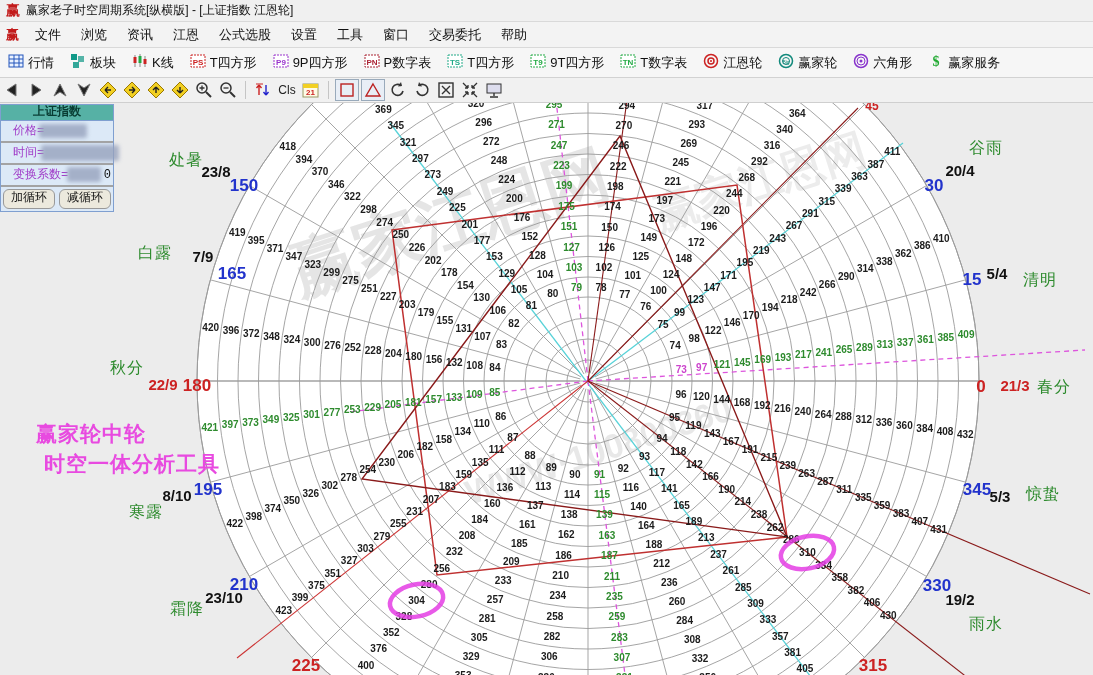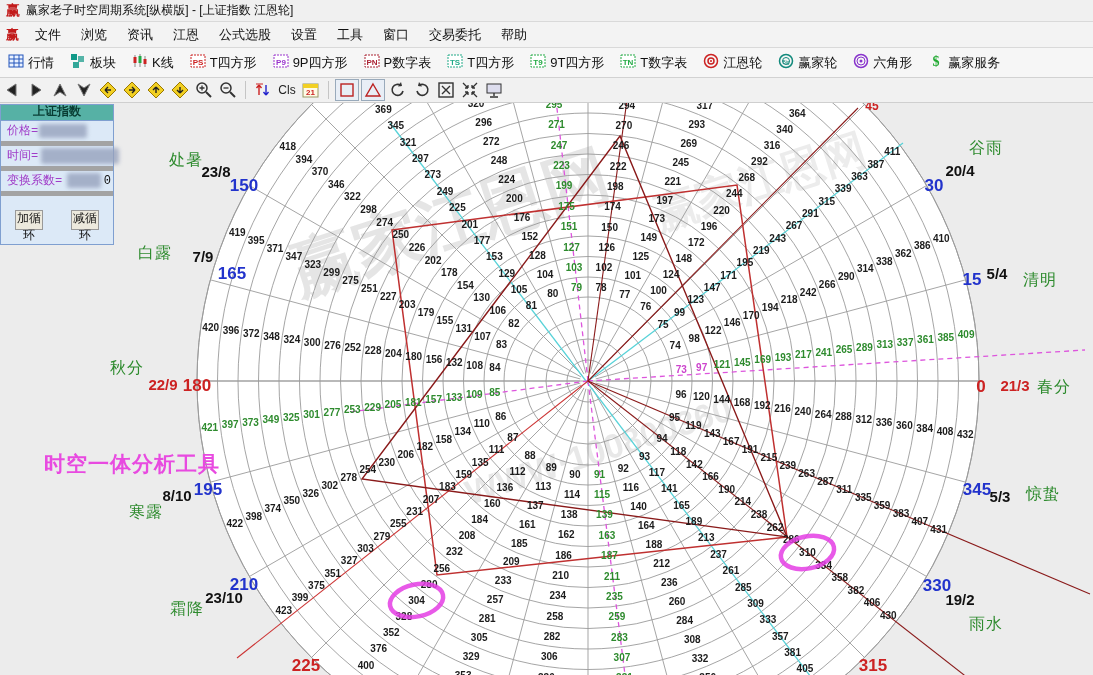--- a/index.html
+++ b/index.html
@@ -18,26 +18,26 @@
             border-bottom:1px solid #cfcfcf;display:flex;align-items:center;}
   .t2item{display:flex;align-items:center;justify-content:center;min-width:22px;height:20px;margin:13px 1px;
           font-size:12px;color:#222;cursor:default;}
   .t2item.pressed{border:1px solid #9ab;background:#e8eef6;}
   .t2sep{width:1px;height:18px;background:#c5c5c5;margin:0 5px;}
   .main{position:absolute;left:0;top:103px;width:1093px;height:572px;background:#ececec;}
   svg{display:block;}
   .panel{position:absolute;left:0;top:104px;width:112px;border:1px solid #7f9fd0;background:#dce9f7;
          font-size:12px;z-index:5;font-family:Liberation Mono, monospace;}
   .phead{background:#56b1a5;color:#073;color:#083d33;font-weight:700;text-align:center;height:15px;line-height:15px;border-bottom:1px solid #7f9fd0;}
-  .prow{position:relative;height:20px;line-height:20px;border-bottom:5px solid #a3a3a3;color:#a03cc8;padding-left:6px;}
+  .prow{position:relative;height:20px;line-height:20px;border-bottom:2px solid #a3a3a3;color:#a03cc8;padding-left:12px;}
   .pval{position:absolute;right:2px;top:0;color:#111;}
   .blurblock{position:absolute;background:#97a2bd;filter:blur(2px);opacity:.8;border-radius:2px;}
   .pbtns{display:flex;}
   .pbtn{flex:1;height:18px;line-height:17px;text-align:center;background:#ece9dd;border:1px solid #999;
-        border-radius:0;margin:14px;color:#111;font-size:12px;cursor:default;}
+        border-radius:6px;margin:2px;color:#111;font-size:12px;cursor:default;}
   .promo{position:absolute;left:36px;color:#e84ae0;font-size:21px;font-weight:700;z-index:4;letter-spacing:1px;}
   .ico{display:inline-block;}
 </style>
 </head>
 <body>
 
 <div class="app">
 
   <div class="titlebar">
     <span class="logo">赢</span>
@@ -707,15 +707,16 @@
       <span>变换系数=</span>
       <span class="blurblock" style="left:66px;top:2px;width:34px;height:15px;"></span>
       <span class="pval">0</span>
     </div>
     <div class="pbtns">
       <div class="pbtn">加循环</div>
       <div class="pbtn">减循环</div>
     </div>
   </div>
 
+  <div class="promo" style="top:420px;">赢家轮中轮</div>
   <div class="promo" style="top:450px;margin-left:8px;">时空一体分析工具</div>
 
 </div>
 
 </body></html>

